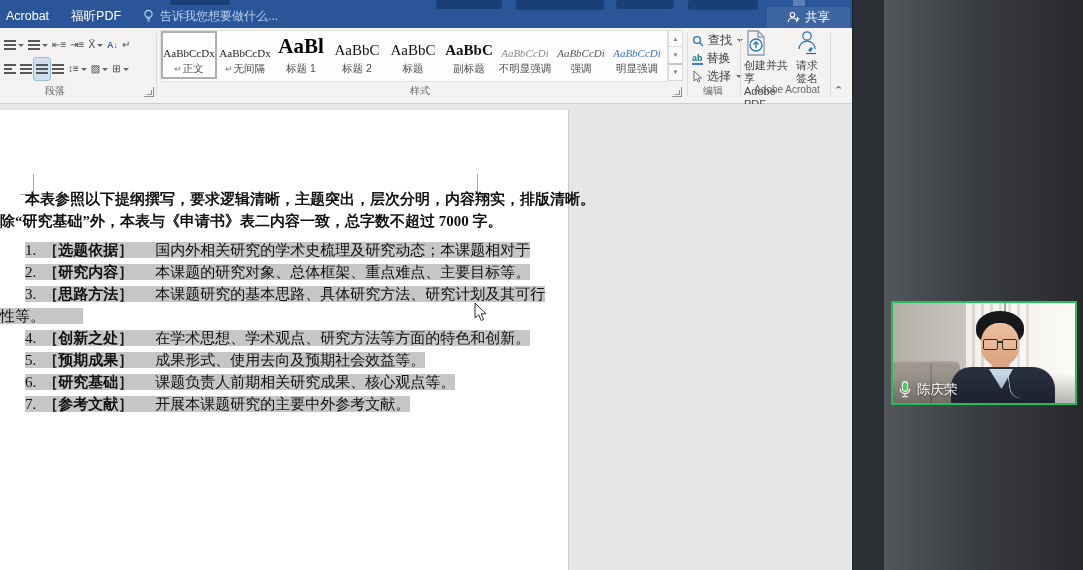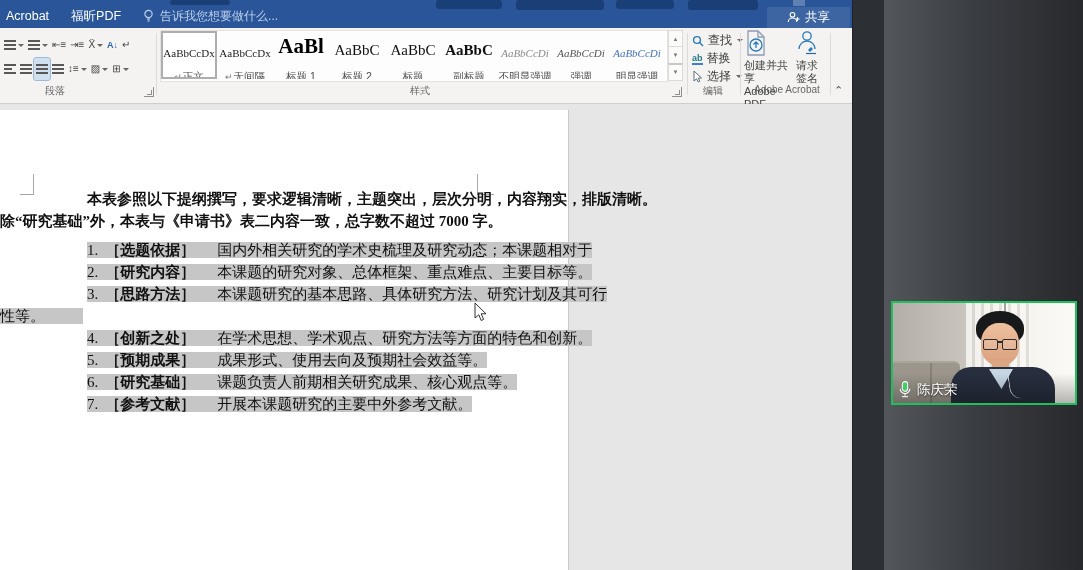--- a/index.html
+++ b/index.html
@@ -34,21 +34,21 @@
   .caret{width:0;height:0;border-left:3px solid transparent;border-right:3px solid transparent;border-top:3px solid #666;margin-left:1px;}
   .glyphbtn{font-size:10px;color:#444;line-height:14px;}
   .sort-a{color:#2b67b1;font-weight:bold;font-size:9px;}
   
   #style-gallery{position:absolute;left:160px;top:2px;width:506px;height:50px;background:#fdfdfd;
                  border:1px solid #e3e2e1;display:flex;}
   .style-item{width:56px;height:48px;text-align:center;overflow:hidden;flex:none;}
   .style-item.selected{outline:2px solid #aeaeae;outline-offset:-2px;background:#fff;}
   .style-preview{height:28px;display:flex;align-items:flex-end;justify-content:center;
                  font-family:"Liberation Serif",serif;white-space:nowrap;text-align:center;}
-  .style-label{font-size:10.5px;color:#4a4a4a;margin-top:11px;white-space:nowrap;}
+  .style-label{font-size:10.5px;color:#4a4a4a;margin-top:3px;white-space:nowrap;}
   .sp-body{font-size:11px;color:#222;}
   .sp-h1{font-size:21px;font-weight:bold;color:#000;}
   .sp-h2{font-size:15px;color:#111;}
   .sp-title{font-size:15px;color:#111;}
   .sp-subtitle{font-size:15px;font-weight:bold;color:#111;}
   .sp-subtle{font-size:11px;font-style:italic;color:#8b8b8b;}
   .sp-em{font-size:11px;font-style:italic;color:#555;}
   .sp-strongem{font-size:11px;font-style:italic;color:#4472c4;}
   .ret-mark{color:#777;font-size:9px;margin-right:1px;}
   #gal-scroll{position:absolute;left:668px;top:2px;width:15px;height:50px;display:flex;flex-direction:column;}
@@ -60,21 +60,21 @@
   .acro-btn{position:absolute;text-align:left;font-size:11px;color:#444;line-height:13px;}
   #collapse-chevron{position:absolute;left:834px;top:56px;font-size:11px;color:#555;}
   
   #doc-area{position:absolute;left:0;top:104px;width:852px;height:466px;background:#e6e6e6;}
   #page{position:absolute;left:0;top:6px;width:568px;height:460px;background:#fff;box-shadow:1px 0 0 #c9c9c9;}
   .mark-l{position:absolute;left:20px;top:64px;width:13px;height:20px;border-right:1px solid #a8a8a8;border-bottom:1px solid #a8a8a8;}
   .mark-r{position:absolute;left:477px;top:64px;width:16px;height:20px;border-left:1px solid #a8a8a8;border-bottom:1px solid #a8a8a8;}
   #doc-text{position:absolute;left:0;top:78px;width:500px;
             font-family:"Liberation Serif","DejaVu Serif",serif;font-size:15px;color:#111;}
   .doc-line{height:22px;line-height:22px;white-space:nowrap;}
-  .doc-line.indent{padding-left:87px;}
+  .doc-line.indent{padding-left:25px;}
   .doc-line.gap{margin-top:7px;}
   .doc-line .hl{background:var(--sel-gray,#c6c6c6);}
   .doc-line .b{font-weight:bold;}
   .num{margin-right:7px;}
   .lbl{margin-right:22px;}
   #mouse-cursor{position:absolute;left:474px;top:199px;}
   
   #panel-strip{position:absolute;left:852px;top:0;width:32px;height:570px;background:#2c2f34;border-left:1px solid #202226;}
   #meeting-panel{position:absolute;left:884px;top:0;width:199px;height:570px;
                  background:linear-gradient(to right,#53575c 0%,#3a3d42 45%,#28292c 100%);}

